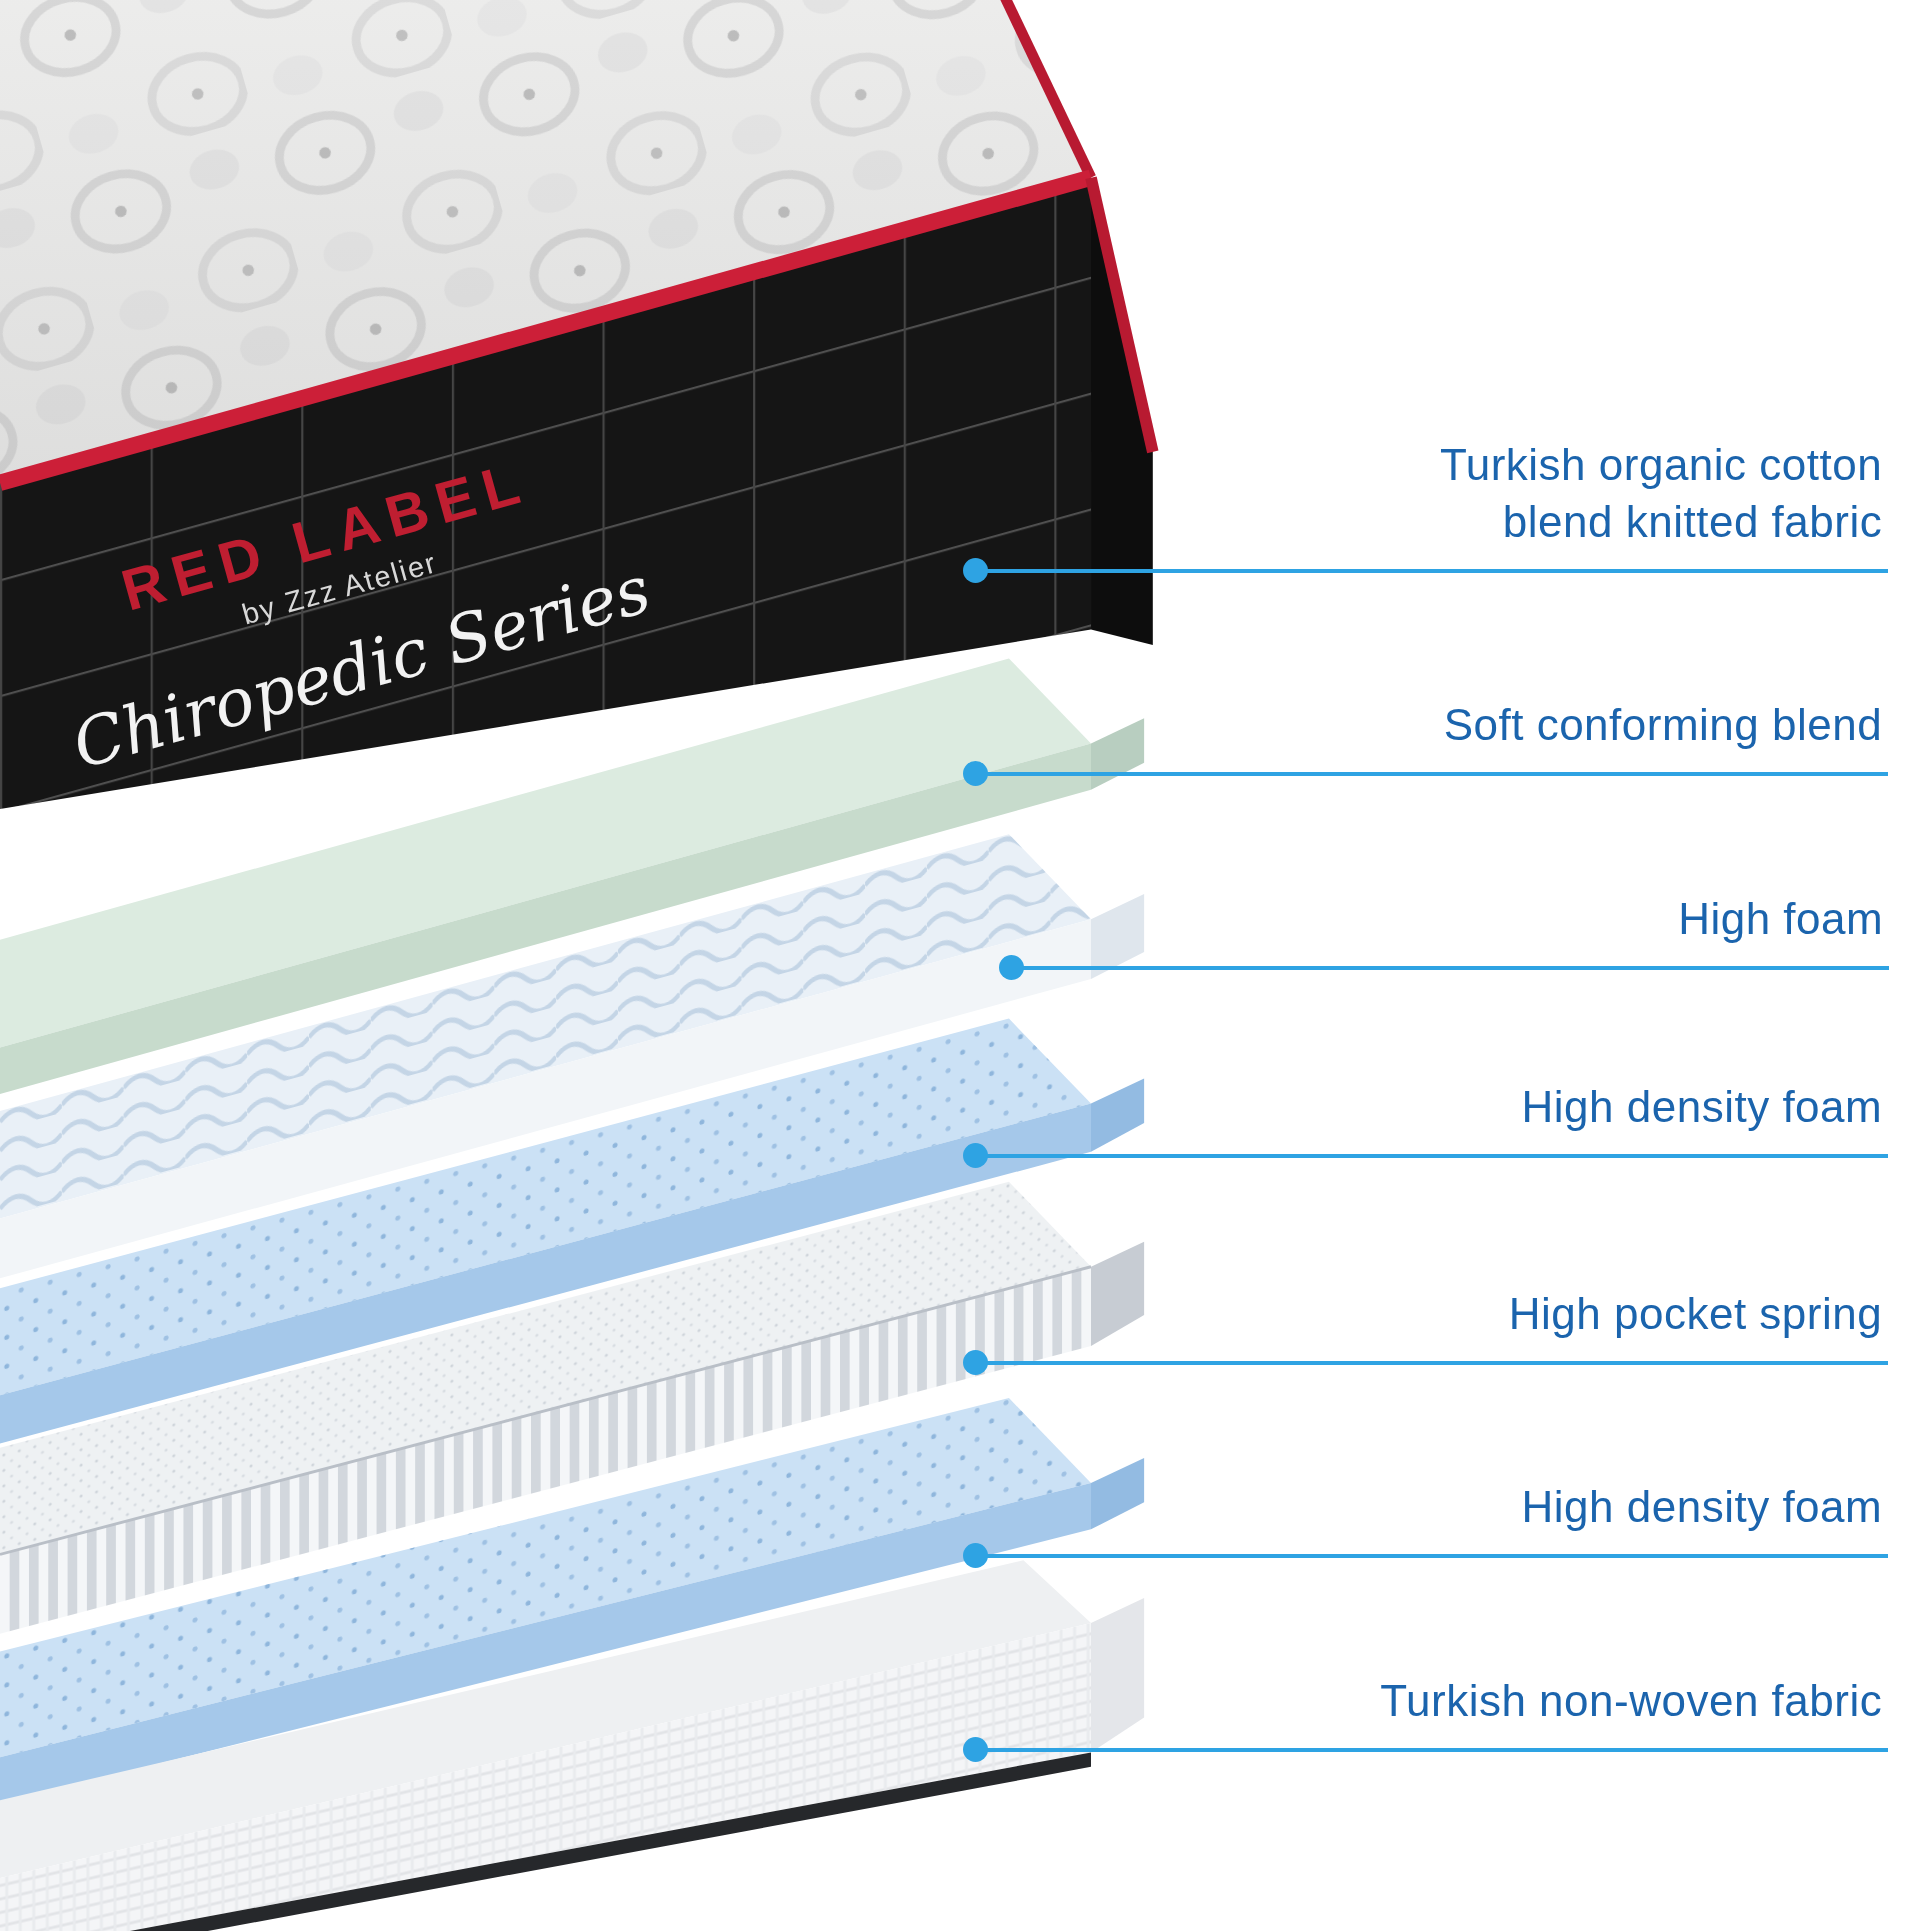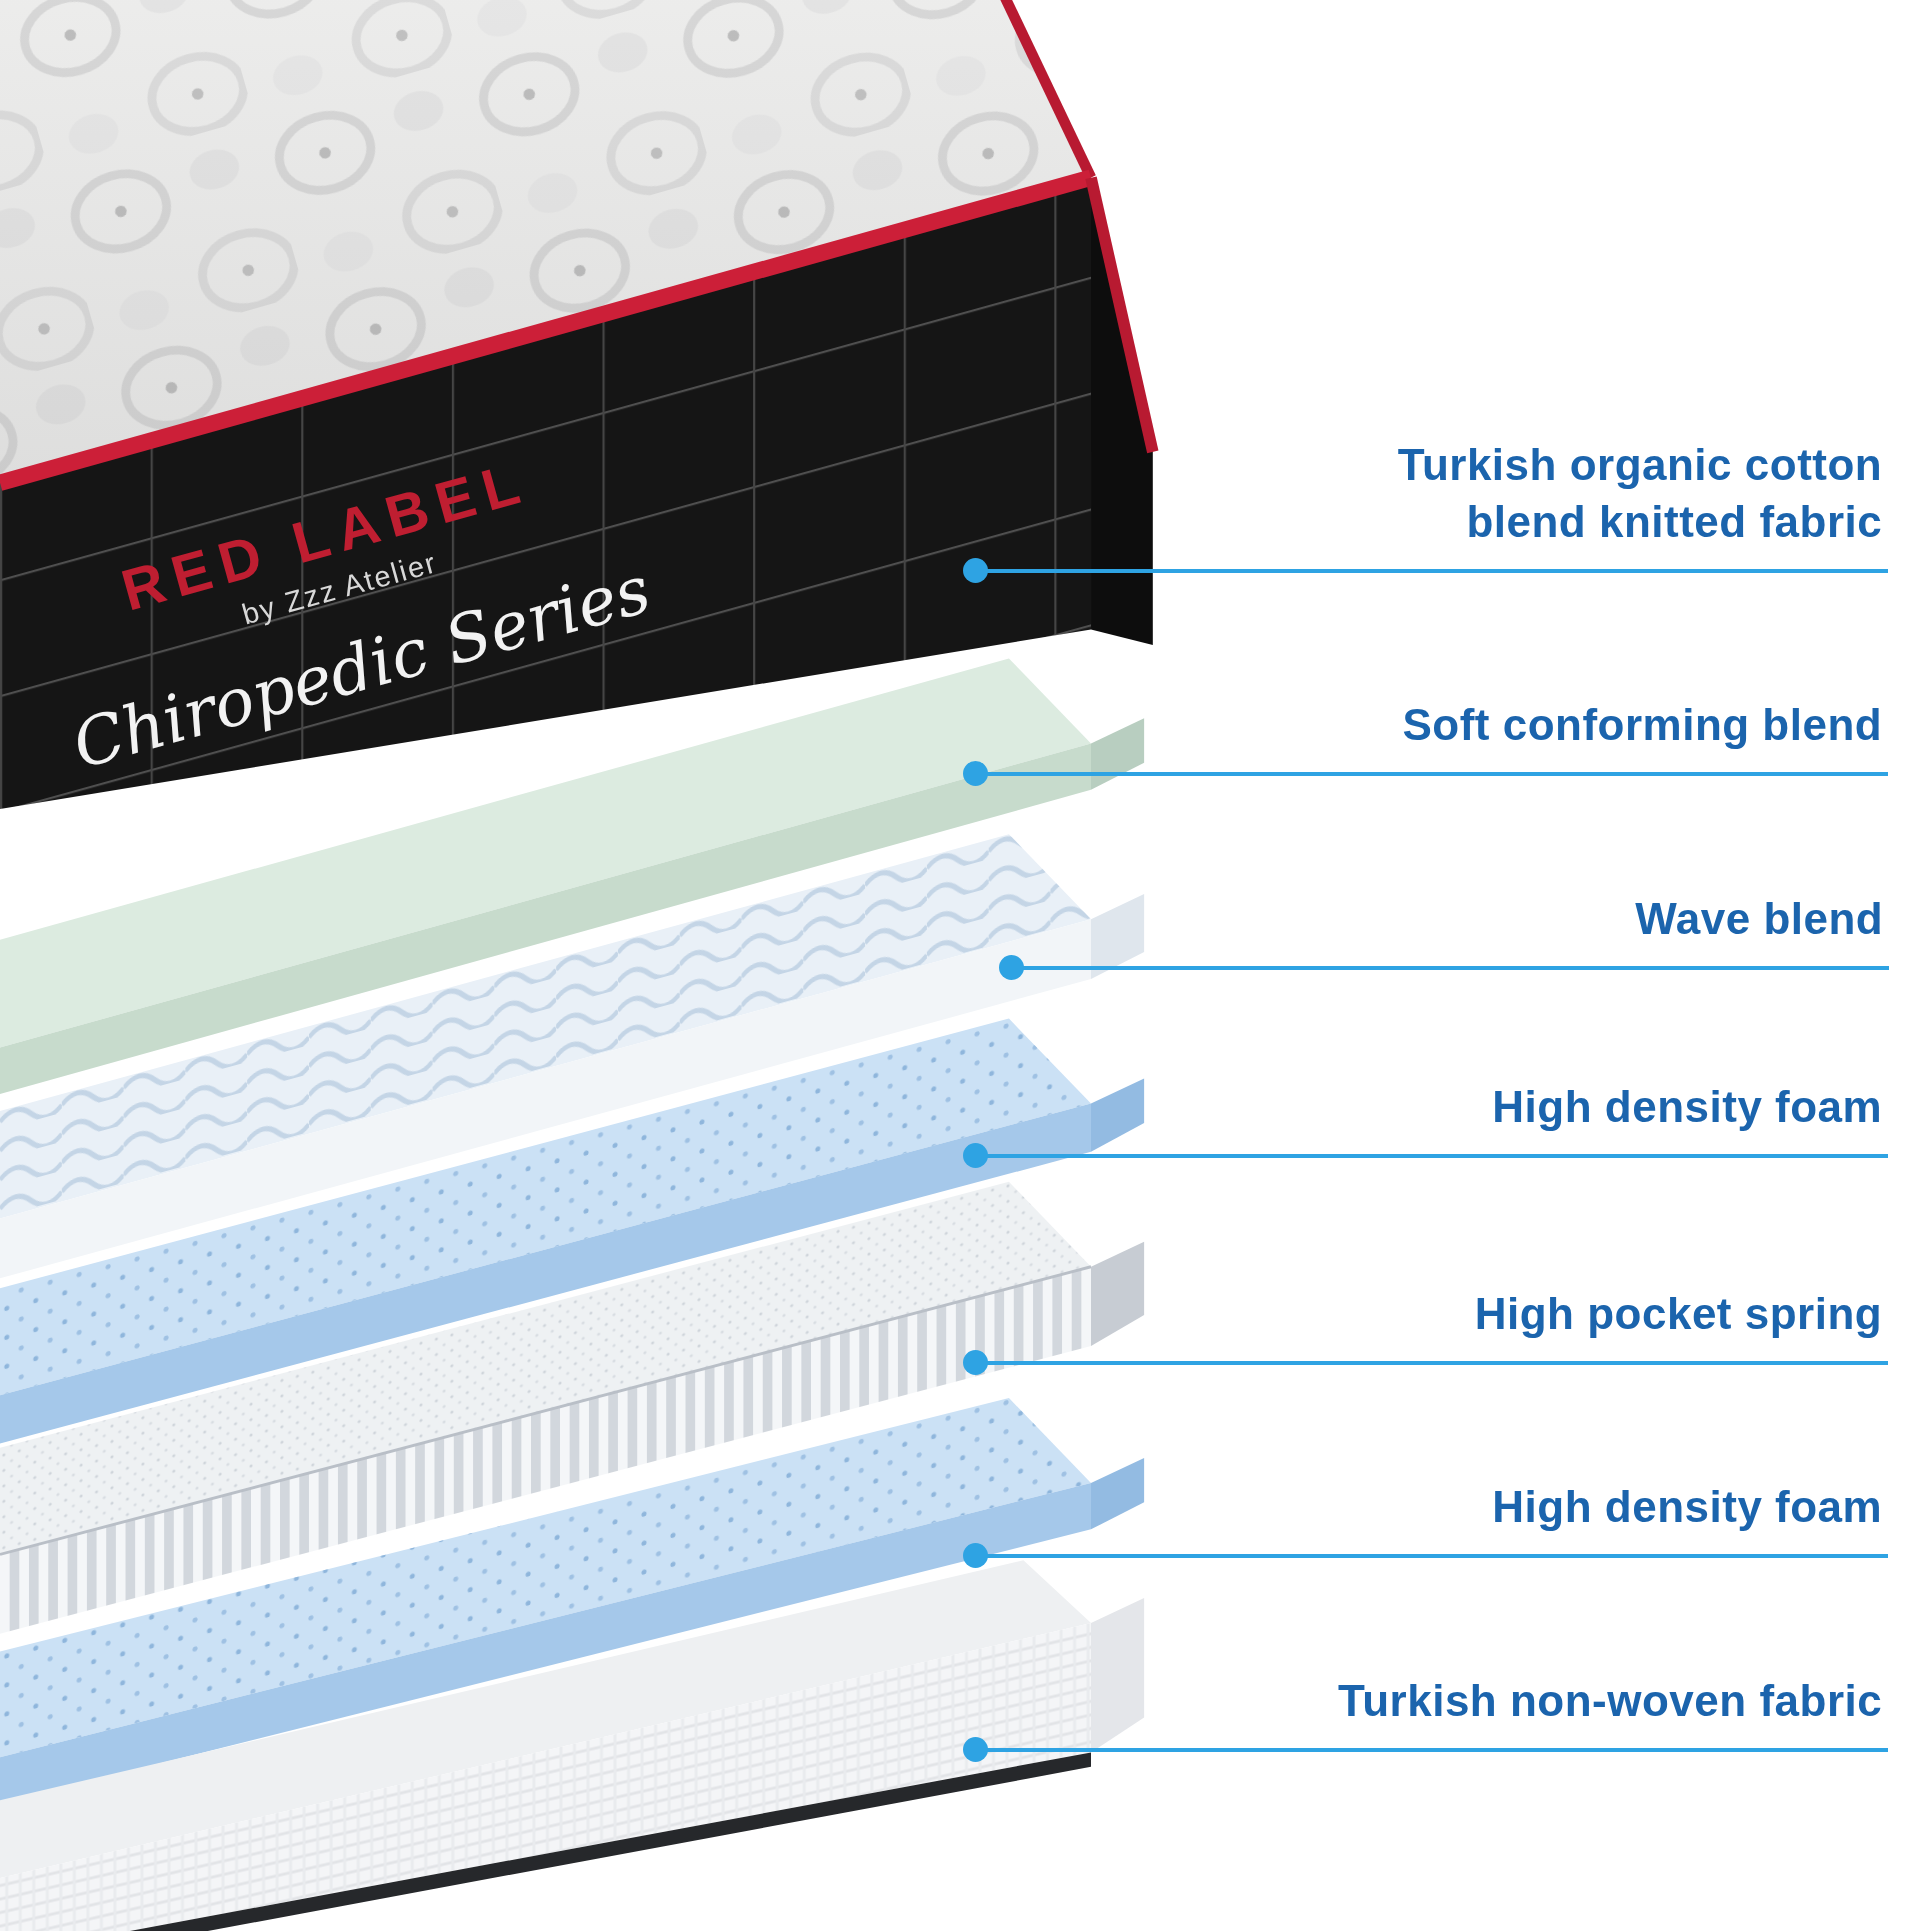--- a/index.html
+++ b/index.html
@@ -24,21 +24,21 @@
     border-radius:50%;
     background:#2ea3e3;
   }
   .callout-label{
     position:absolute;
     right:5.8px;bottom:23px;
     white-space:pre-line;
     text-align:right;
     color:#1b64ad;
     font-size:44px;
-    font-weight:bold;
+    font-weight:normal;
     line-height:1.28;
     letter-spacing:0.5px;
   }
   .brand-name{
     font-family:"Liberation Sans", sans-serif;
     font-weight:bold;
     letter-spacing:10px;
   }
   .brand-byline{
     font-family:"Liberation Sans", sans-serif;
@@ -160,21 +160,21 @@
 blend knitted fabric</div>
   </div>
 
   <div class="callout" style="left:976px;top:772px;width:912px;">
     <span class="callout-dot"></span>
     <div class="callout-label">Soft conforming blend</div>
   </div>
 
   <div class="callout" style="left:1012px;top:966px;width:877px;">
     <span class="callout-dot"></span>
-    <div class="callout-label">Wave blend</div>
+    <div class="callout-label">High foam</div>
   </div>
 
   <div class="callout" style="left:976px;top:1154px;width:912px;">
     <span class="callout-dot"></span>
     <div class="callout-label">High density foam</div>
   </div>
 
   <div class="callout" style="left:976px;top:1361px;width:912px;">
     <span class="callout-dot"></span>
     <div class="callout-label">High pocket spring</div>

